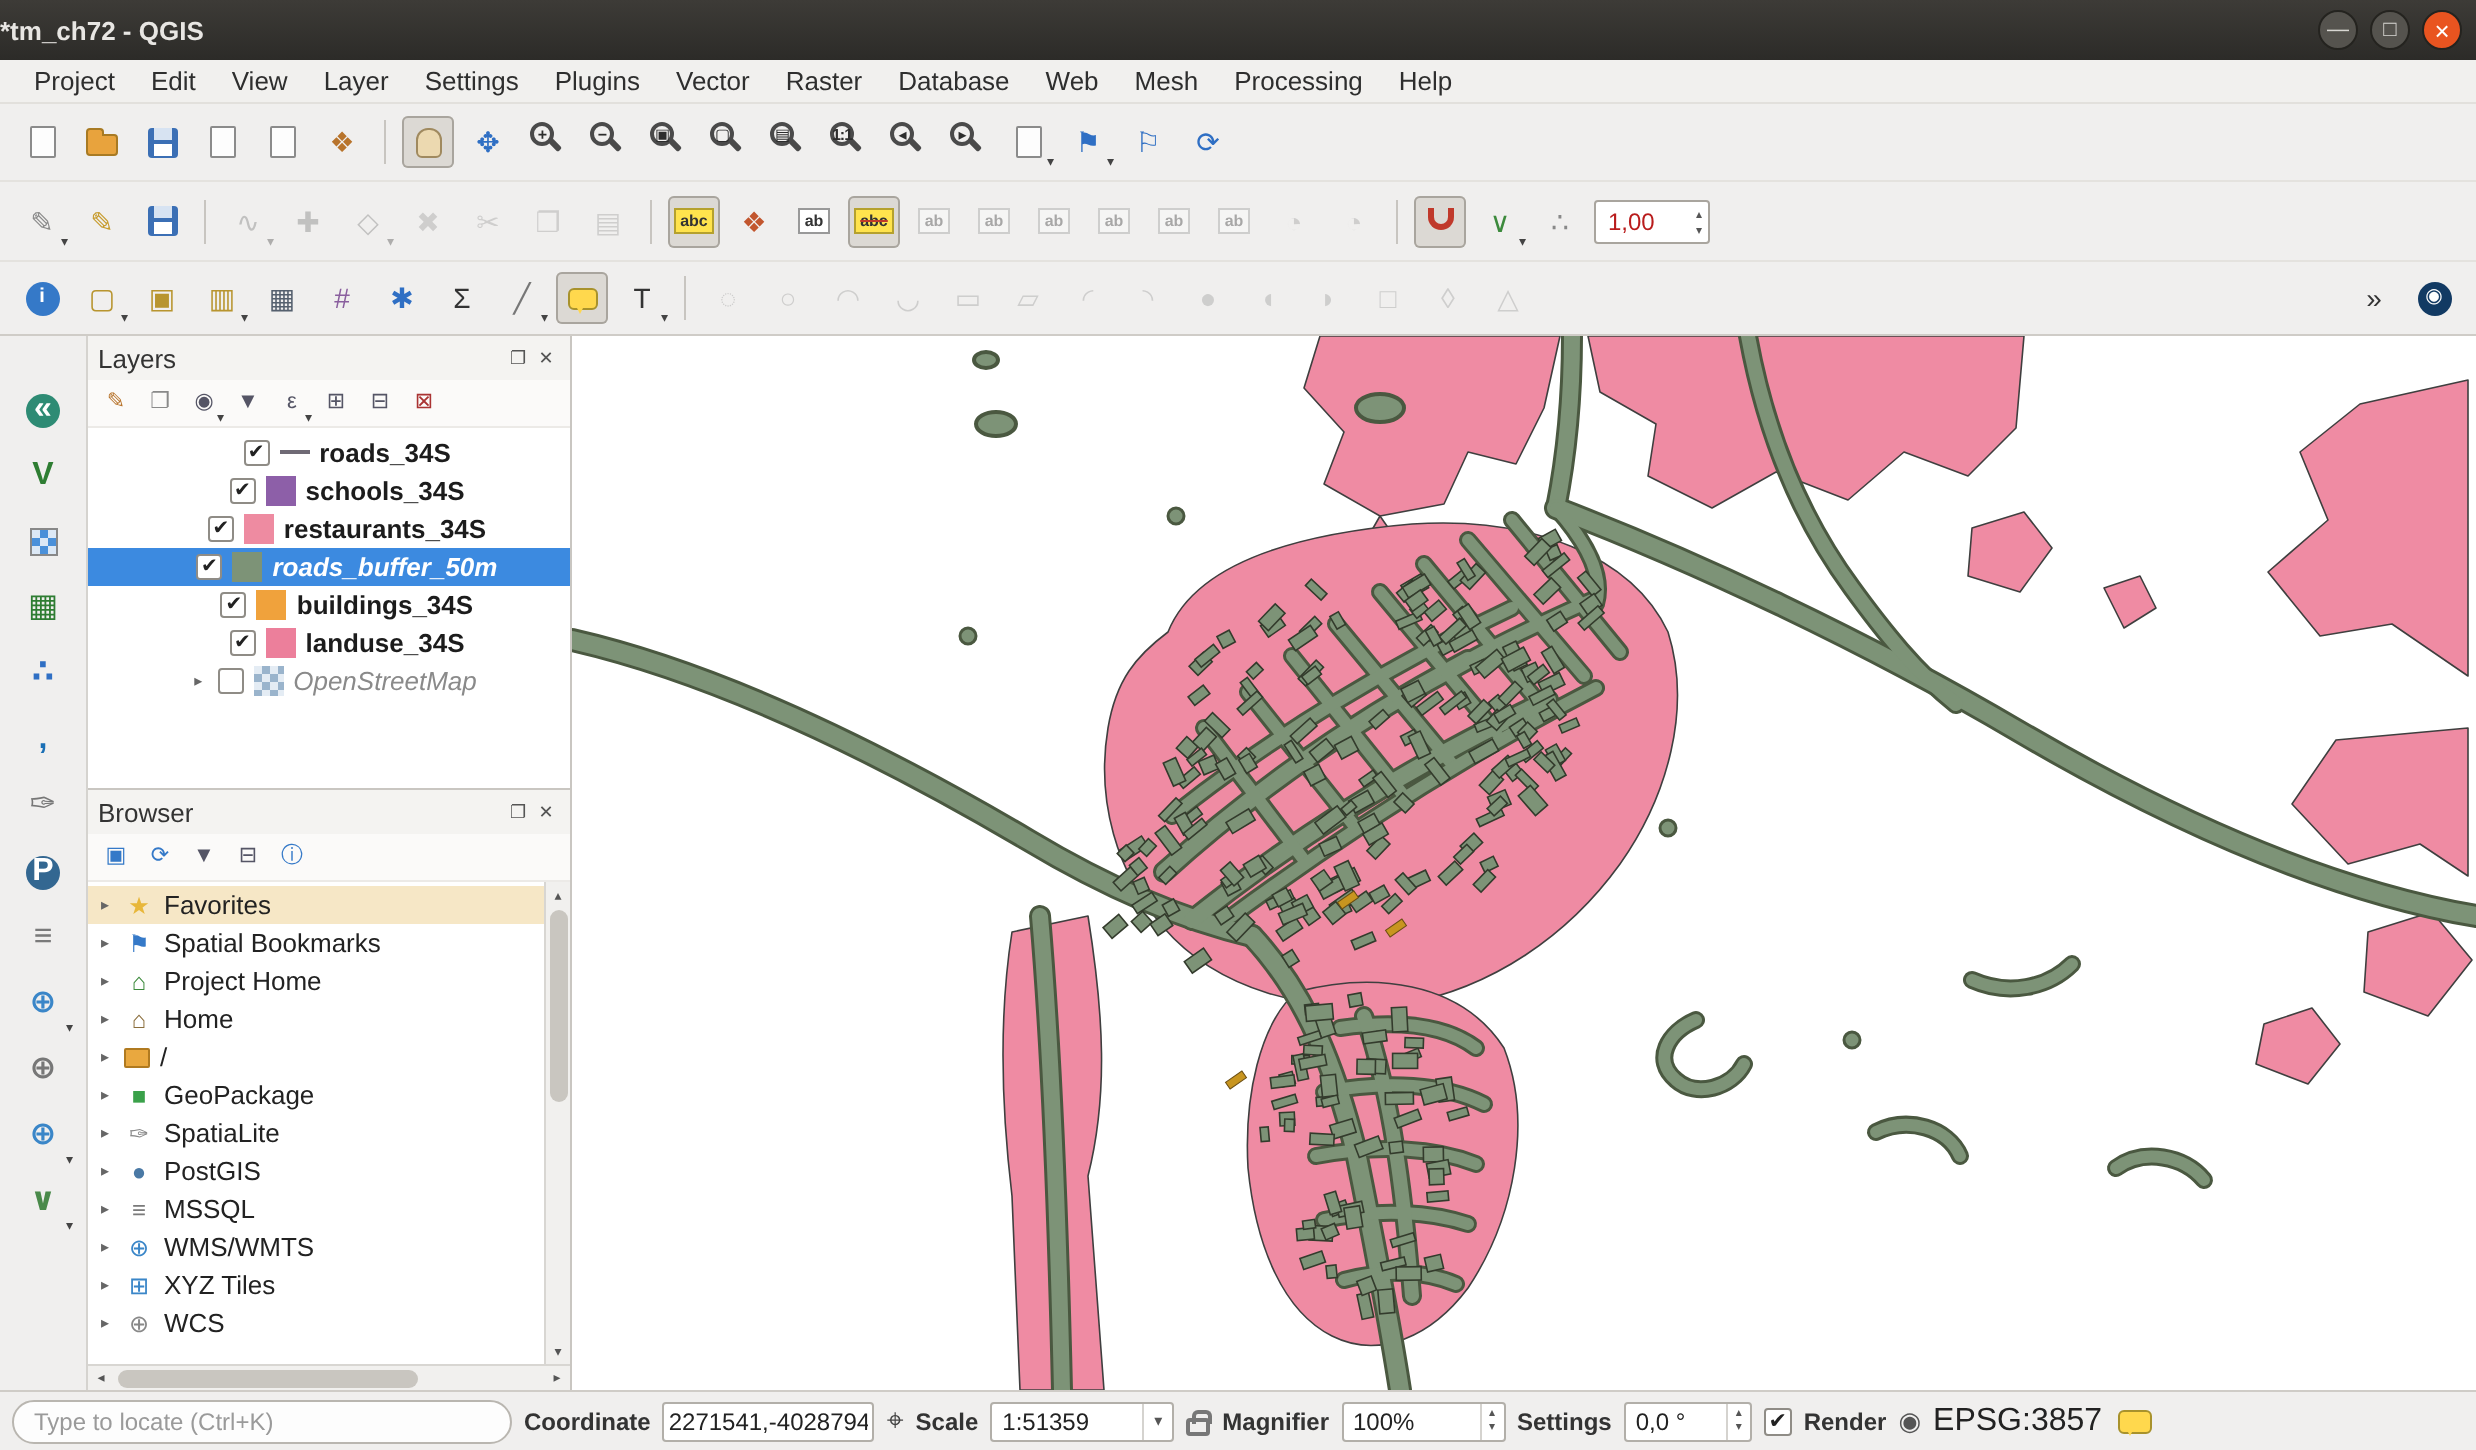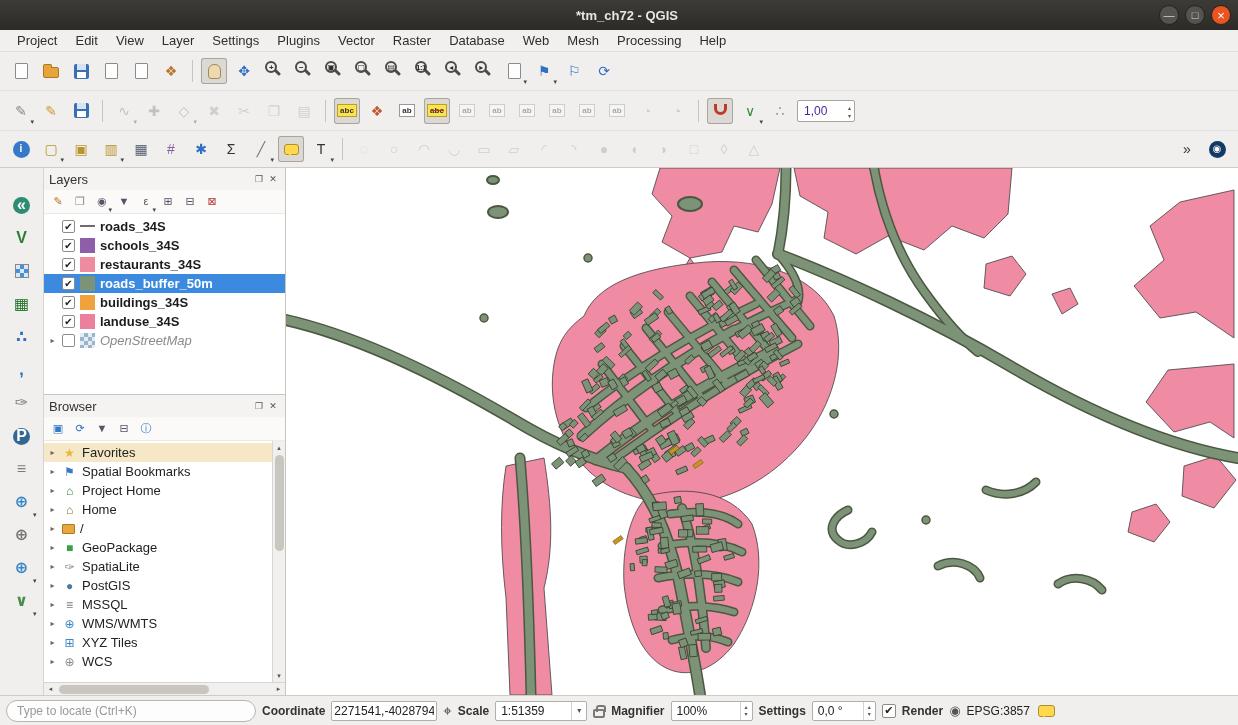--- a/index.html
+++ b/index.html
@@ -2,21 +2,21 @@
 <html><head>
 <meta charset="utf-8">
 <style>
   html,body{margin:0;padding:0;width:1238px;height:725px;overflow:hidden;
     font-family:"Liberation Sans","DejaVu Sans",sans-serif;background:#f0efee;
     -webkit-font-smoothing:antialiased;}
   *{box-sizing:border-box;}
 
   
   .titlebar{height:30px;background:linear-gradient(#3d3b37,#2c2b28);display:flex;align-items:center;position:relative;}
-  .win-title{flex:1;text-align:center;color:#e8e6e3;font-size:13px;font-weight:700;margin-left:16px;}
+  .win-title{flex:1;text-align:left;color:#e8e6e3;font-size:13px;font-weight:700;}
   .win-btns{position:absolute;right:7px;top:5px;display:flex;gap:6px;}
   .wbtn{width:20px;height:20px;border-radius:50%;background:#55534e;color:#d8d6d2;font-size:11px;
     display:flex;align-items:center;justify-content:center;line-height:1;border:1px solid #24231f;}
   .wbtn.close{background:#e95420;color:#fff;font-size:13px;}
 
   
   .menubar{height:22px;background:#f1f0ee;display:flex;align-items:center;padding:0 8px;border-bottom:1px solid #e2e0dc;}
   .mitem{font-size:13px;color:#2e2e2e;padding:1px 9px;border-radius:2px;}
 
   
@@ -49,21 +49,21 @@
   .tbtn.abc2 .g{background:#fff;border:1px solid #999;}
   .tbtn.strike .g{text-decoration:line-through;text-decoration-color:#c0392b;}
   .tbtn.bubble .g{width:15px;height:11px;background:#ffd84d;border:1px solid #a8922c;border-radius:3px;position:relative;}
   .tbtn.bubble .g::after{content:"";position:absolute;left:3px;bottom:-7px;border:4px solid transparent;border-top-color:#ffd84d;border-left-width:2px;border-right-width:2px;}
   .tbtn.chip .g{width:17px;height:17px;border-radius:50%;color:#fff;font-size:10px;font-weight:700;}
   .tbtn.checker .g{width:14px;height:14px;background-image:
       linear-gradient(45deg,#4a90d9 25%,transparent 25%,transparent 75%,#4a90d9 75%),
       linear-gradient(45deg,#4a90d9 25%,#dce8f5 25%,#dce8f5 75%,#4a90d9 75%);
       background-size:8px 8px;background-position:0 0,4px 4px;border:1px solid #888;}
   .tbtn.spin{width:58px;min-width:58px;height:22px;background:#fff;border:1px solid #a9a59e;border-radius:2px;justify-content:flex-start;padding:0 14px 0 6px;}
-  .tbtn.spin .g{font-size:12px;color:#4c1d95;}
+  .tbtn.spin .g{font-size:12px;color:#b91c1c;}
   .tbtn.spin::after{content:"▴\a▾";white-space:pre;position:absolute;right:3px;top:3px;font-size:6px;line-height:8px;color:#555;}
 
   
   .main{display:flex;height:527px;background:#fff;}
   .dock-toolbar{width:44px;background:#f0efee;border-right:1px solid #d5d3cf;display:flex;flex-direction:column;align-items:center;padding-top:22px;gap:3px;}
   .dock-toolbar .tbtn{width:30px;height:30px;min-width:30px;}
   .dock-toolbar .tbtn .g{font-size:16px;font-weight:700;}
 
   .panels{width:242px;min-width:242px;border-right:1px solid #c9c6c1;display:flex;flex-direction:column;background:#fff;}
   .panel{display:flex;flex-direction:column;background:#fff;}
@@ -72,33 +72,33 @@
   .panel header{height:22px;display:flex;align-items:center;padding:0 5px;background:#f4f3f1;}
   .ptitle{flex:1;font-size:13px;color:#333;}
   .pbtn{width:14px;height:14px;display:flex;align-items:center;justify-content:center;color:#555;font-size:9px;}
   .pbtn.float::after{content:"❐";}
   .pbtn.close::after{content:"✕";}
   .panel-tools{height:24px;display:flex;align-items:center;gap:2px;padding:0 4px;background:#fbfaf9;border-bottom:1px solid #eceae7;}
   .panel-tools .tbtn{width:20px;height:20px;min-width:20px;}
   .panel-tools .tbtn .g{font-size:11px;}
 
   .ltree{flex:1;padding-top:3px;}
-  .lrow{display:flex;align-items:center;height:19px;padding-left:4px;gap:5px;}
+  .lrow{display:flex;align-items:center;height:19px;padding-left:4px;gap:5px;justify-content:center;}
   .lrow.sel{background:#3c8ae0;}
   .exp{width:9px;min-width:9px;font-size:8px;color:#666;text-align:center;}
   .exp.on::after{content:"▸";}
   .chk{width:13px;height:13px;min-width:13px;border:1px solid #8f8c86;background:#fff;border-radius:2px;display:flex;align-items:center;justify-content:center;}
   .chk.on::after{content:"✔";font-size:10px;color:#222;margin-top:-1px;}
   .sw{width:15px;height:15px;min-width:15px;position:relative;}
   .sw.fill{background:currentColor;}
   .sw.line::after{content:"";position:absolute;left:0;right:0;top:6px;border-top:2px solid currentColor;}
   .sw.osm{background-image:linear-gradient(45deg,#9ab4cc 25%,transparent 25%,transparent 75%,#9ab4cc 75%),
     linear-gradient(45deg,#9ab4cc 25%,#e4ecf4 25%,#e4ecf4 75%,#9ab4cc 75%);background-size:8px 8px;background-position:0 0,4px 4px;}
   .llab{font-size:13px;font-weight:700;color:#1c1c1c;white-space:nowrap;}
-  .lrow.sel .llab{color:#fff;}
+  .lrow.sel .llab{color:#fff;font-style:italic;}
   .llab.it{font-style:italic;font-weight:400;color:#8a8a8a;}
 
   .btree-wrap{flex:1;position:relative;overflow:hidden;}
   .btree{position:absolute;left:0;top:0;right:13px;padding-top:2px;}
   .brow{display:flex;align-items:center;height:19px;padding-left:4px;gap:5px;}
   .brow.sel{background:#f6e7c6;}
   .bicon{width:15px;min-width:15px;text-align:center;font-size:12px;line-height:1;}
   .bicon.fold{width:13px;min-width:13px;height:10px;background:#e9a83f;border:1px solid #b07a20;border-radius:1px;}
   .bicon.chip2{width:auto;background:#2e6da4;color:#fff;font-size:6px;font-weight:700;border-radius:2px;padding:2px 2px;}
   .blab{font-size:13px;color:#222;white-space:nowrap;}
@@ -128,21 +128,21 @@
   .combo .carr::after{content:"▾";}
   .combo.spin .spinner{width:12px;align-self:stretch;display:flex;flex-direction:column;align-items:center;justify-content:center;font-size:6px;line-height:7px;color:#555;border-left:1px solid #d5d3cf;}
   .combo.spin .spinner::after{content:"▴\a▾";white-space:pre;}
   .sb-ic{display:inline-flex;align-items:center;justify-content:center;}
   .sb-ic.extent::after{content:"⌖";font-size:15px;color:#444;}
   .sb-ic.lock{width:12px;height:9px;border:2px solid #777;border-radius:2px;position:relative;margin-top:5px;}
   .sb-ic.lock::before{content:"";position:absolute;top:-6px;left:1px;width:6px;height:5px;border:2px solid #777;border-bottom:none;border-radius:3px 3px 0 0;}
   .cb{width:14px;height:14px;border:1px solid #8f8c86;border-radius:2px;background:#fff;display:inline-flex;align-items:center;justify-content:center;}
   .cb.on::after{content:"✔";font-size:11px;color:#222;}
   .sb-ic.crs::after{content:"◉";font-size:13px;color:#555;}
-  .epsg{font-size:12px;color:#222;}
+  .epsg{font-size:16px;color:#222;}
   .sb-ic.msg{width:17px;height:12px;background:#ffd84d;border:1px solid #a8922c;border-radius:3px;position:relative;margin-left:2px;}
   .sb-ic.msg::after{content:"";position:absolute;left:3px;bottom:-6px;border:4px solid transparent;border-top-color:#ffd84d;border-left-width:2px;border-right-width:2px;}
 </style>
 </head>
 <body>
 
 <div class="titlebar">
   <div class="win-title">*tm_ch72 - QGIS</div>
   <div class="win-btns">
     <span class="wbtn">—</span>

